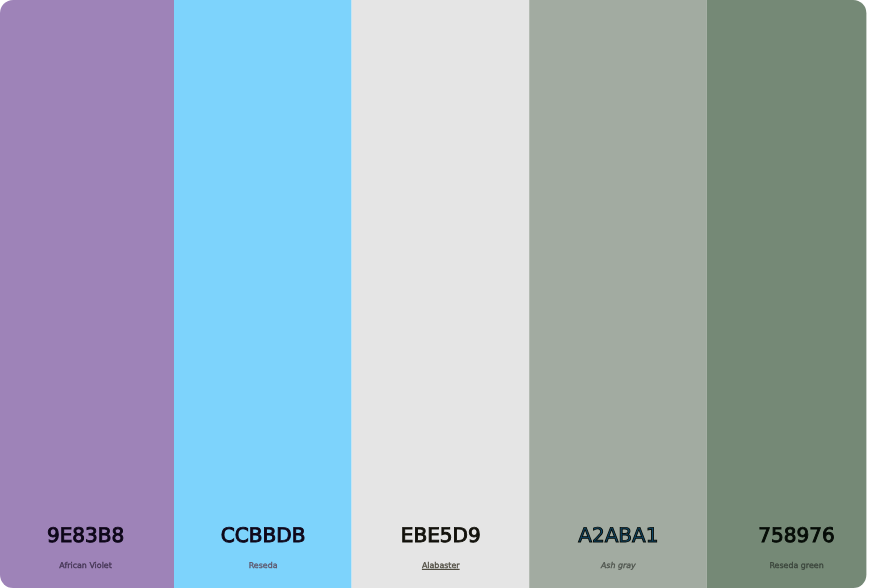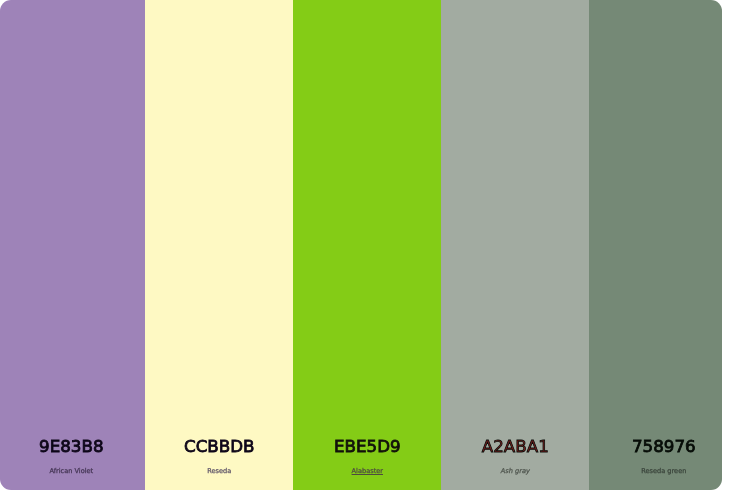--- a/index.html
+++ b/index.html
@@ -70,29 +70,29 @@
   }
 </style>
 </head>
 <body>
 
 <div class="palette">
   <div class="swatch" style="background-color: rgb(158, 131, 184); left: -2.7px; width: 148px;">
     <div class="swatch-hex" style="color: rgb(13, 6, 24); -webkit-text-stroke: 0.8px rgb(13, 6, 24);">9E83B8</div>
     <div class="swatch-name" style="color: rgb(67, 52, 83); -webkit-text-stroke: 0.25px rgb(67, 52, 83);">African Violet</div>
   </div>
-  <div class="swatch" style="background-color: #fef9c3; left: 145.3px; width: 148px;">
+  <div class="swatch" style="background-color: #7dd3fc; left: 145.3px; width: 148px;">
     <div class="swatch-hex" style="color: rgb(15, 7, 25); -webkit-text-stroke: 0.8px rgb(15, 7, 25);">CCBBDB</div>
     <div class="swatch-name" style="color: rgb(94, 84, 104); -webkit-text-stroke: 0.25px rgb(94, 84, 104);">Reseda</div>
   </div>
-  <div class="swatch" style="background-color: #84cc16; left: 293.3px; width: 148px;">
+  <div class="swatch" style="background-color: #e5e5e5; left: 293.3px; width: 148px;">
     <div class="swatch-hex" style="color: rgb(18, 17, 11); -webkit-text-stroke: 0.8px rgb(18, 17, 11);">EBE5D9</div>
     <div class="swatch-name" style="color: rgb(78, 75, 64); -webkit-text-stroke: 0.25px rgb(78, 75, 64);">Alabaster</div>
   </div>
   <div class="swatch" style="background-color: rgb(162, 171, 161); left: 441.3px; width: 148px;">
-    <div class="swatch-hex" style="color: #7f1d1d; -webkit-text-stroke: 0.8px rgb(9, 13, 9);">A2ABA1</div>
+    <div class="swatch-hex" style="color: #0c4a6e; -webkit-text-stroke: 0.8px rgb(9, 13, 9);">A2ABA1</div>
     <div class="swatch-name" style="color: rgb(78, 84, 77); font-style: italic; -webkit-text-stroke: 0.25px rgb(78, 84, 77);">Ash gray</div>
   </div>
   <div class="swatch" style="background-color: rgb(117, 137, 118); left: 589.3px; width: 149px;">
     <div class="swatch-hex" style="color: rgb(6, 12, 7); -webkit-text-stroke: 0.8px rgb(6, 12, 7);">758976</div>
     <div class="swatch-name" style="color: rgb(58, 68, 59); -webkit-text-stroke: 0.25px rgb(58, 68, 59);">Reseda green</div>
   </div>
 </div>
 
 </body></html>

